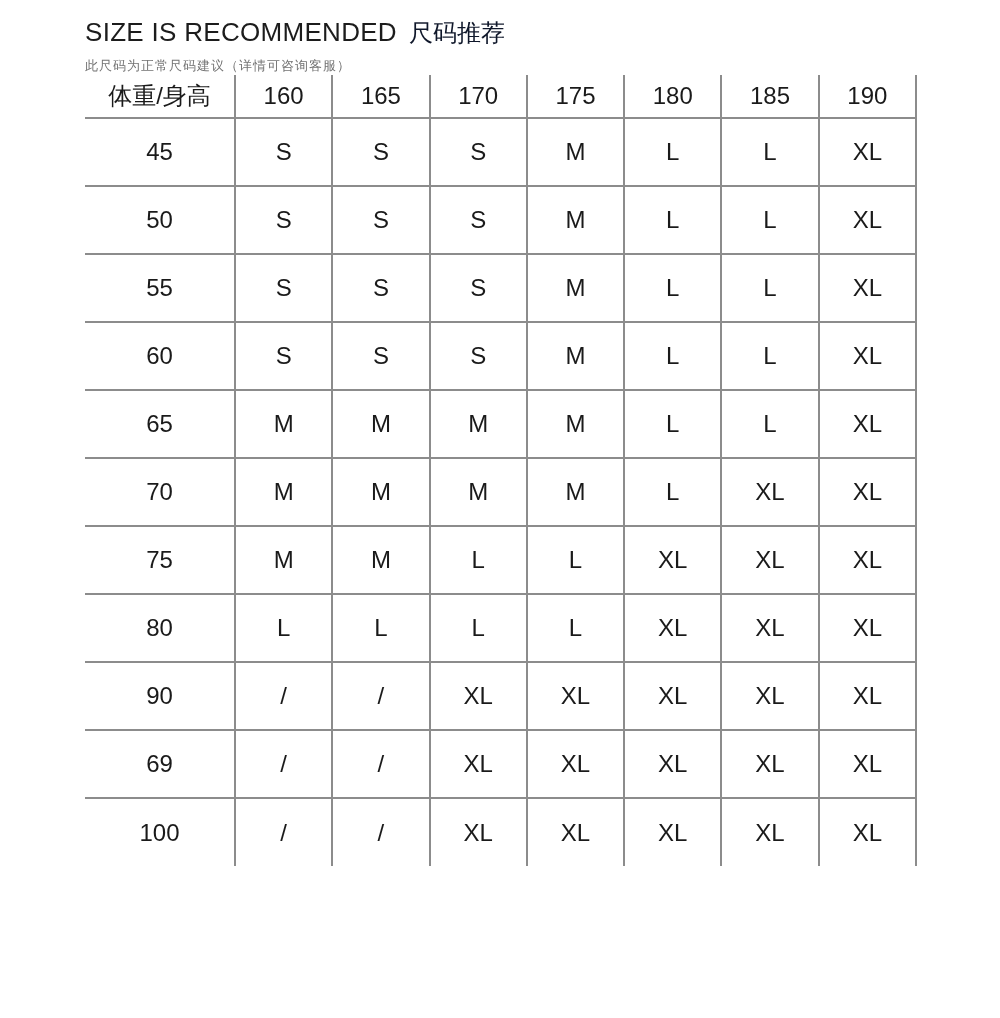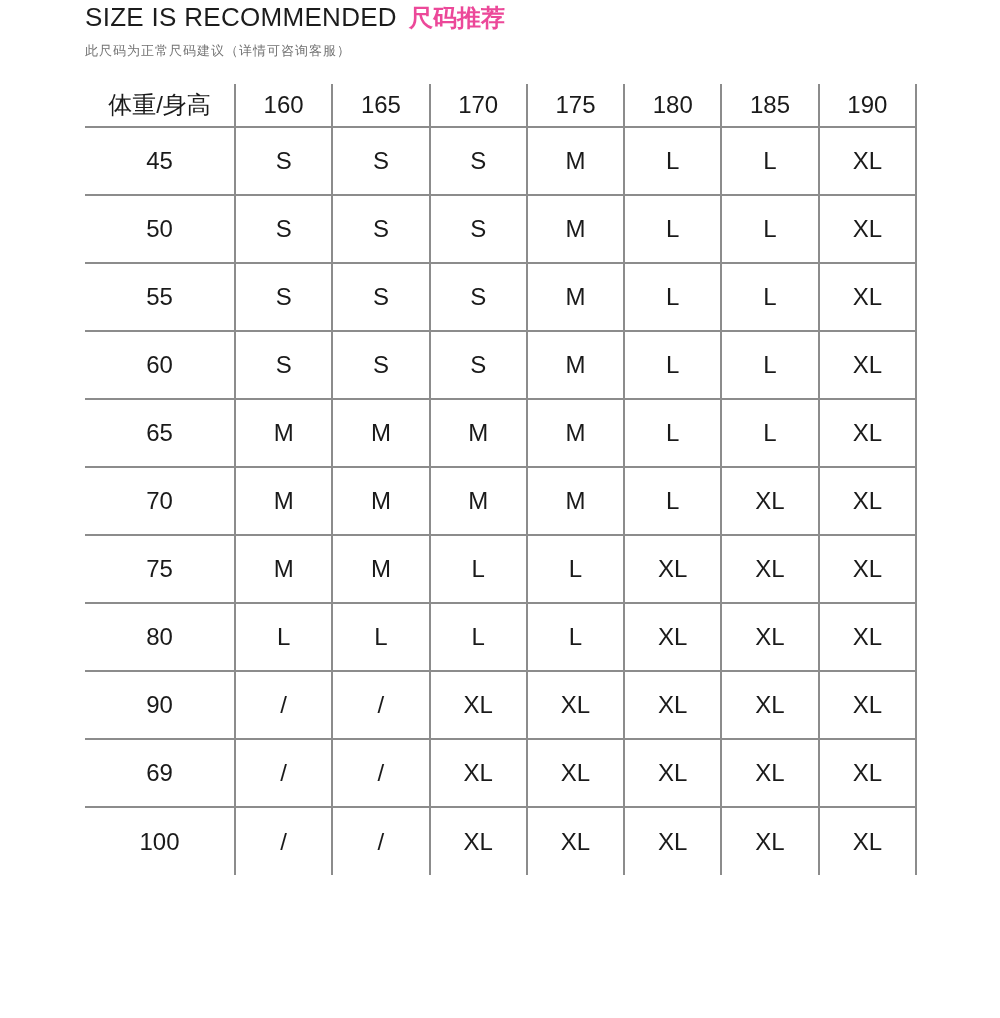--- a/index.html
+++ b/index.html
@@ -10,42 +10,42 @@
   html,body{background:#ffffff;}
   body{
     width:1000px;
     height:1018px;
     font-family:"Liberation Sans","DejaVu Sans",sans-serif;
     color:var(--text);
     overflow:hidden;
   }
   .page{
     padding-left:85px;
-    padding-top:4px;
+    padding-top:19px;
   }
   .page-title{
     display:flex;
     align-items:baseline;
     gap:12px;
     font-size:26px;
     line-height:26px;
     font-weight:400;
     white-space:nowrap;
   }
   .title-en{color:#1c1c1c;letter-spacing:0.3px;}
-  .title-zh{color:#ec4899;font-weight:700;font-size:24px;}
+  .title-zh{color:#0f172a;font-weight:400;font-size:24px;}
   .page-subtitle{
     margin-top:13px;
     font-size:13px;
     line-height:14px;
     color:#737373;
     letter-spacing:1px;
   }
   table.size-table{
-    margin-top:26px;
+    margin-top:2px;
     width:832px;
     border-collapse:collapse;
     table-layout:fixed;
   }
   .size-table th,
   .size-table td{
     border-right:2px solid var(--line);
     font-weight:400;
     text-align:center;
     vertical-align:middle;

